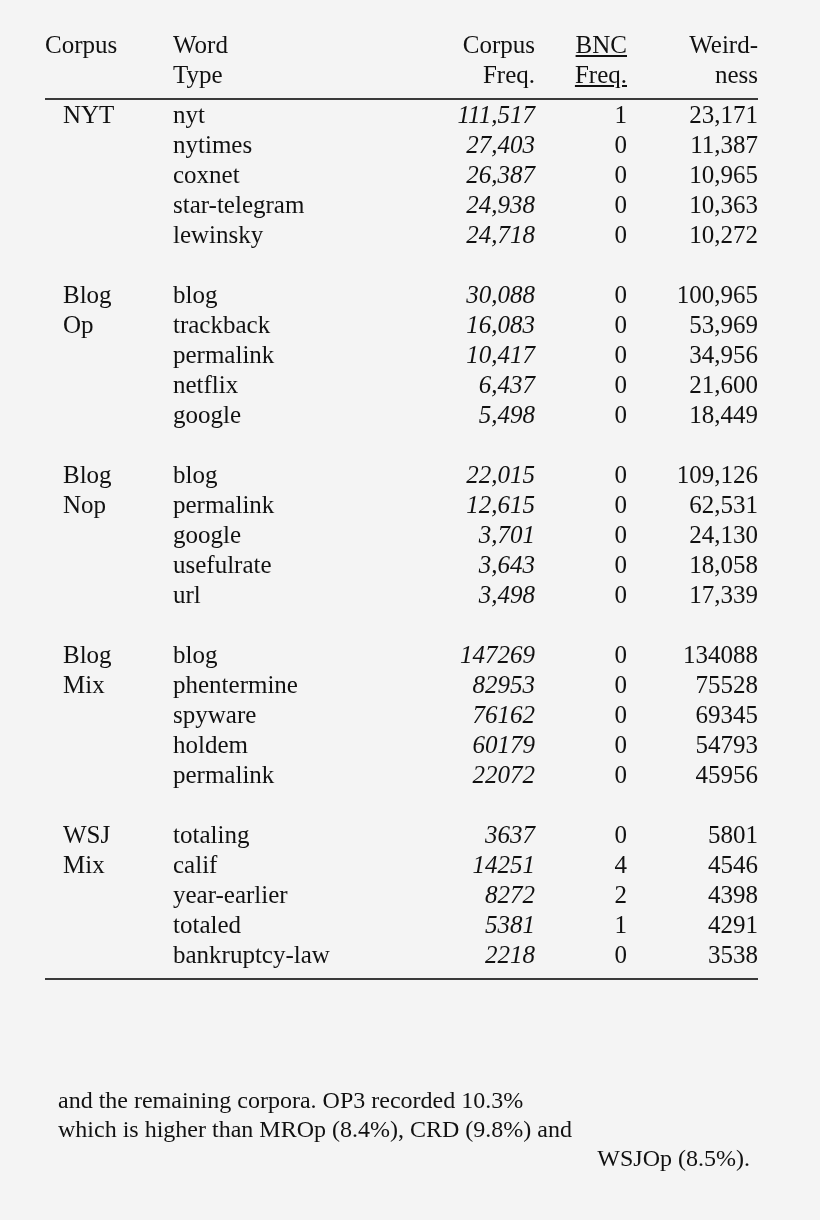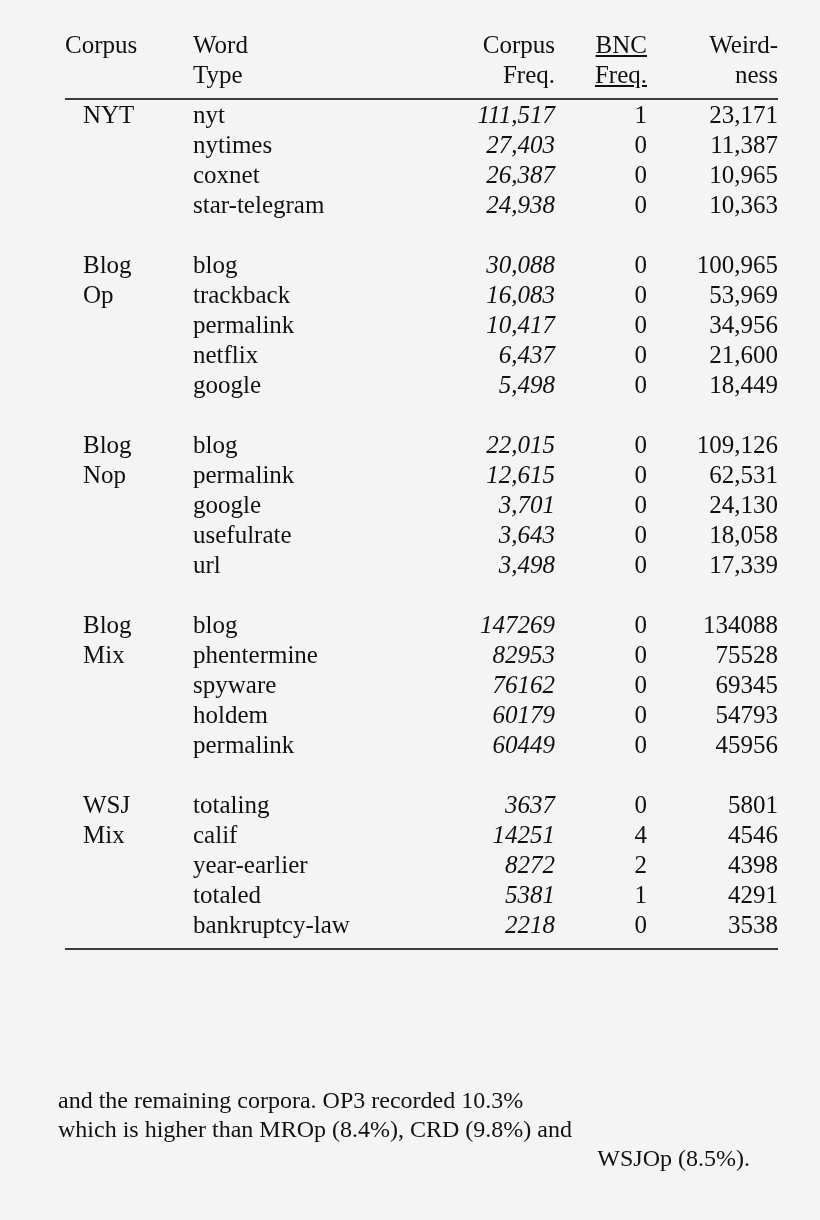--- a/index.html
+++ b/index.html
@@ -16,21 +16,21 @@
   }
   .page {
     position: relative;
     width: 820px;
     height: 1220px;
   }
 
   
   .table-wrap {
     position: absolute;
-    left: 65px;
+    left: 45px;
     top: 30px;
     width: 713px;
   }
   table.freq-table {
     border-collapse: collapse;
     width: 713px;
     table-layout: fixed;
     font-size: 25px;
   }
   table.freq-table col.c-corpus   { width: 128px; }
@@ -169,20 +169,27 @@
             <td class="num bfreq">0</td>
             <td class="num weird">10,965</td>
           </tr>
           <tr>
             <td class="corpus">&nbsp;</td>
             <td class="word">star-telegram</td>
             <td class="num cfreq">24,938</td>
             <td class="num bfreq">0</td>
             <td class="num weird">10,363</td>
           </tr>
+          <tr>
+            <td class="corpus">&nbsp;</td>
+            <td class="word">lewinsky</td>
+            <td class="num cfreq">24,718</td>
+            <td class="num bfreq">0</td>
+            <td class="num weird">10,272</td>
+          </tr>
           <tr class="spacer-row">
             <td colspan="5">&nbsp;</td>
           </tr>
           <tr>
             <td class="corpus">Blog</td>
             <td class="word">blog</td>
             <td class="num cfreq">30,088</td>
             <td class="num bfreq">0</td>
             <td class="num weird">100,965</td>
           </tr>
@@ -279,21 +286,21 @@
           <tr>
             <td class="corpus">&nbsp;</td>
             <td class="word">holdem</td>
             <td class="num cfreq">60179</td>
             <td class="num bfreq">0</td>
             <td class="num weird">54793</td>
           </tr>
           <tr>
             <td class="corpus">&nbsp;</td>
             <td class="word">permalink</td>
-            <td class="num cfreq">60449</td>
+            <td class="num cfreq">22072</td>
             <td class="num bfreq">0</td>
             <td class="num weird">45956</td>
           </tr>
           <tr class="spacer-row">
             <td colspan="5">&nbsp;</td>
           </tr>
           <tr>
             <td class="corpus">WSJ</td>
             <td class="word">totaling</td>
             <td class="num cfreq">3637</td>

